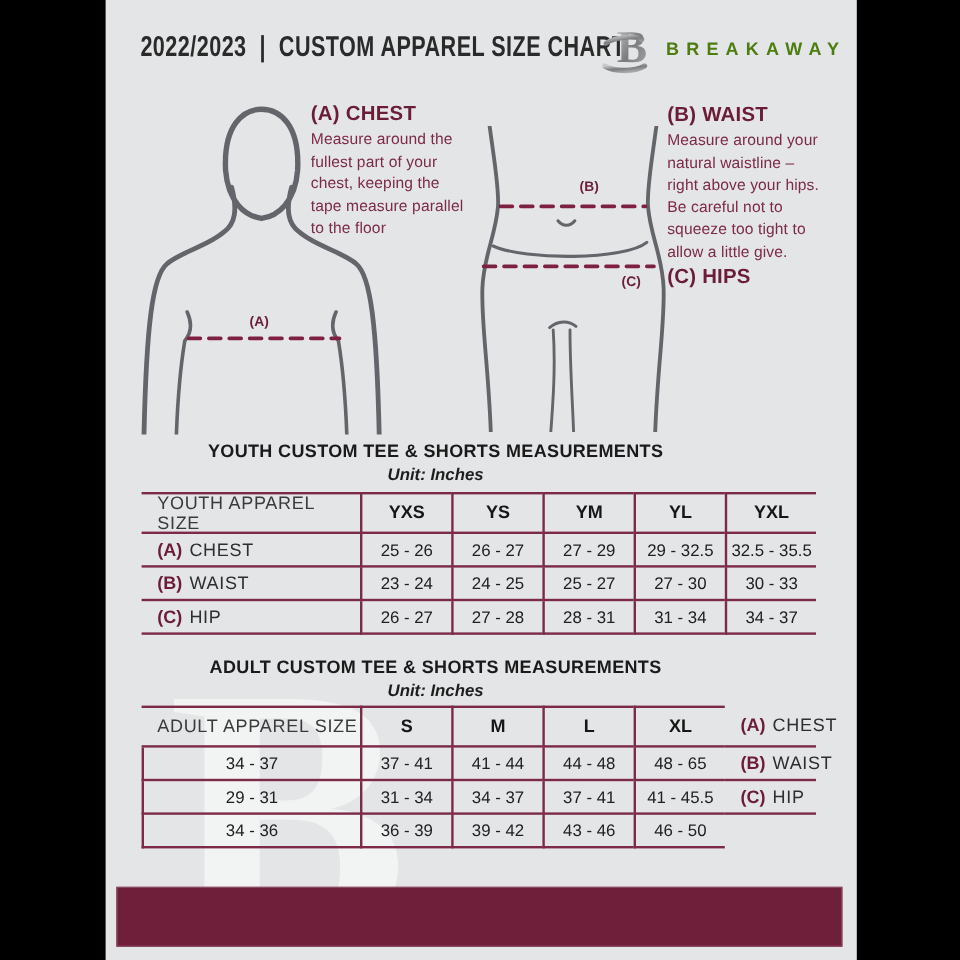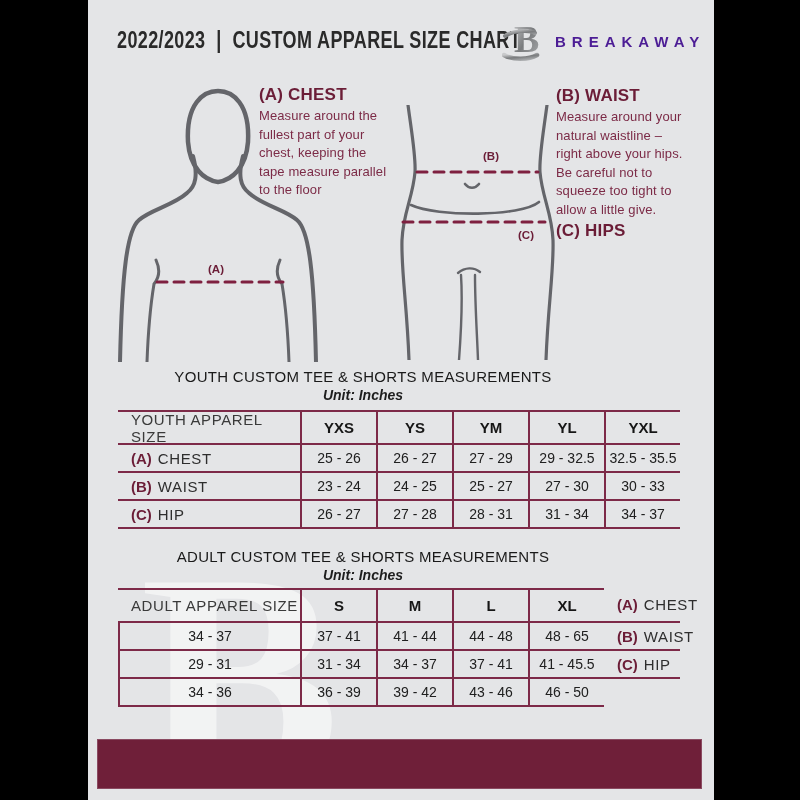--- a/index.html
+++ b/index.html
@@ -27,39 +27,39 @@
 
   
   .hdr-title{
     position:absolute; left:29px; top:26px;
     font-size:24px; font-weight:bold; color:#2a2a2a; letter-spacing:0.5px;
     transform:scaleX(0.75); transform-origin:left center; white-space:nowrap;
   }
   .logo{ position:absolute; left:414px; top:16px; }
   .brand{
     position:absolute; left:467px; top:33px;
-    font-size:15px; font-weight:bold; color:#4c1d95; letter-spacing:6px; white-space:nowrap;
+    font-size:15px; font-weight:bold; color:#4d7c0f; letter-spacing:6px; white-space:nowrap;
   }
 
   
   .g-head{ position:absolute; font-size:17px; font-weight:800; color:var(--maroon-head); letter-spacing:0.2px; }
   .g-body{
     position:absolute; font-size:13px; color:var(--maroon-body);
     line-height:18.5px; white-space:pre-line; letter-spacing:0.1px;
   }
   .marker{ position:absolute; font-size:11.5px; font-weight:bold; color:var(--maroon-head); }
 
   .figure{ position:absolute; }
   .figure path, .figure ellipse, .figure line{ fill:none; stroke-linecap:round; }
   .outline{ stroke:var(--fig); }
   .dash{ stroke:#7e2040; stroke-width:3; stroke-dasharray:10 7; }
 
   
   .sec-title{ position:absolute; left:0; width:550px; text-align:center;
-    font-size:15px; font-weight:normal; color:#1a1a1a; letter-spacing:0.3px; }
+    font-size:15px; font-weight:bold; color:#1a1a1a; letter-spacing:0.3px; }
   .sec-unit{ position:absolute; left:0; width:550px; text-align:center;
     font-size:14px; font-weight:600; font-style:italic; color:#1d1d1d; }
 
   
   .tbl{ position:absolute; left:30px; width:562px;
     display:grid; grid-template-columns:182px 76px 76px 76px 76px 76px;
     grid-template-rows:35px 28px 28px 28px; }
   .cell{ display:flex; align-items:center; justify-content:center;
     border-bottom:2px solid var(--maroon-line); height:100%;
     font-size:14px; color:#202020; }

